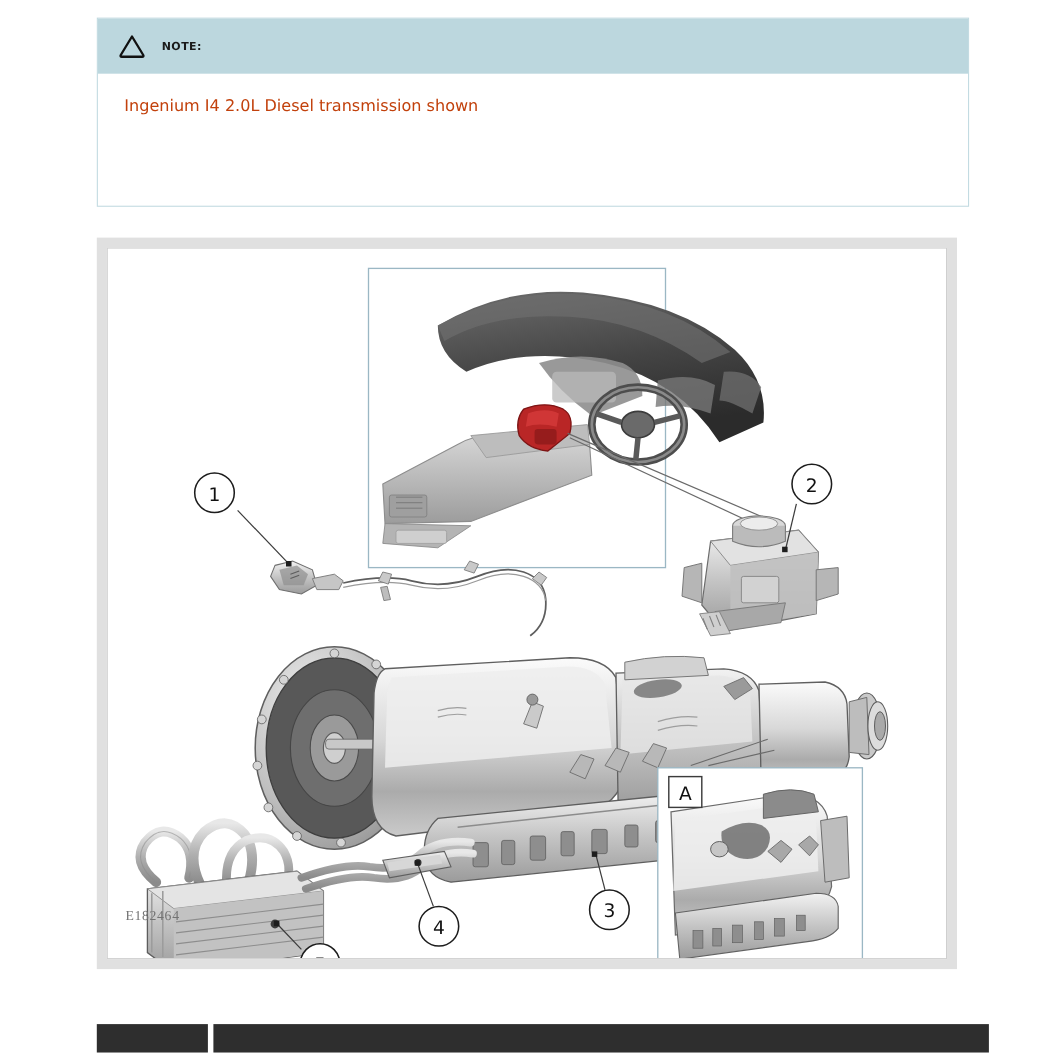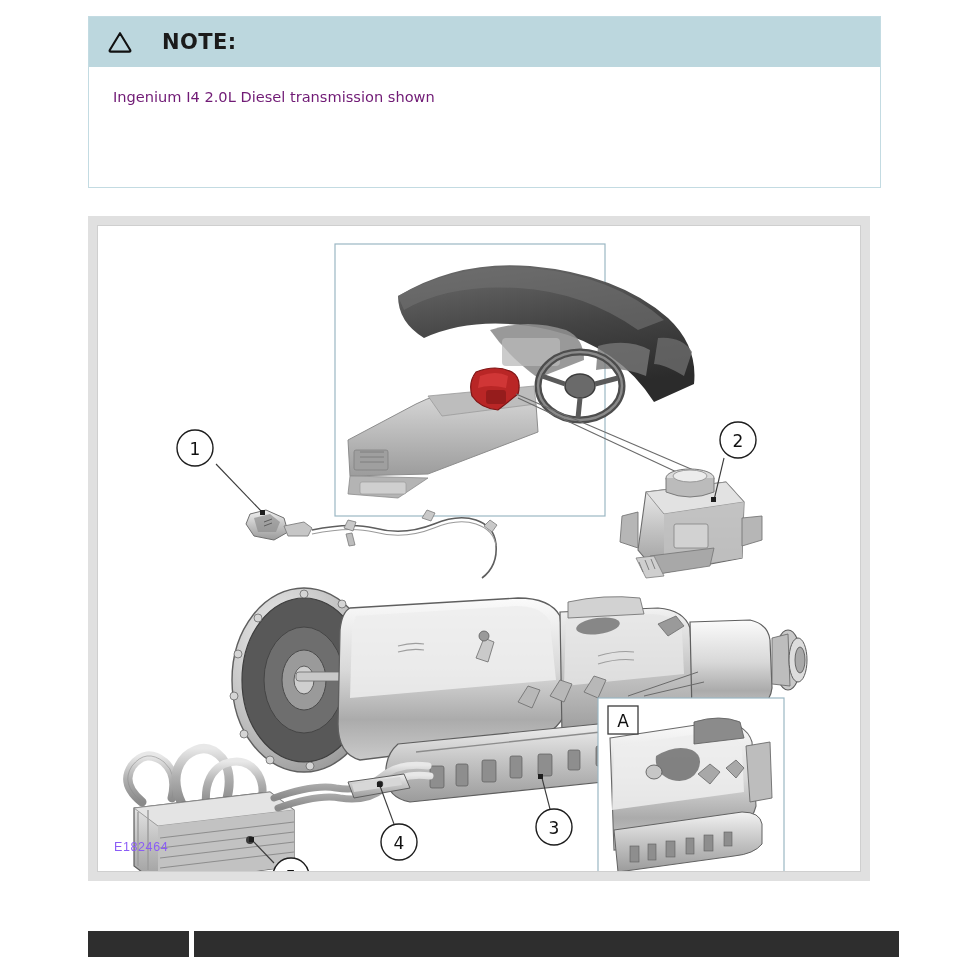--- a/index.html
+++ b/index.html
@@ -18,44 +18,44 @@
     width: 793px; height: 172px;
     border: 1px solid #c3dbe2;
     background: #ffffff;
   }
   .note-header {
     height: 50px; background: #bcd7de;
     display: flex; align-items: center; padding-left: 18px;
   }
   .note-tri { width: 26px; height: 24px; flex: none; }
   .note-title {
-    margin-left: 29px; font-size: 21px; font-weight: 700;
+    margin-left: 14px; font-size: 10px; font-weight: 700;
     color: #1b1b1b; letter-spacing: .4px;
   }
   .note-body { padding: 16px 24px 0 24px; }
   .note-line {
-    font-size: 14.6px; color: #701a75; line-height: 27px;
+    font-size: 14.6px; color: #c2410c; line-height: 27px;
     white-space: pre-wrap;
   }
 
   
   .fig-frame {
     position: absolute; left: 88px; top: 216px;
     width: 782px; height: 665px;
     background: #e0e0e0; padding: 9px;
   }
   .fig-inner {
     position: relative; width: 100%; height: 100%;
     background: #ffffff; border: 1px solid #cfcfcf;
     overflow: hidden;
   }
   .fig-id {
-    position: absolute; left: 16px; bottom: 17px;
-    font-family: Liberation Sans, sans-serif;
-    font-size: 12.5px; color: #8b5cf6; letter-spacing: .6px;
+    position: absolute; left: 16px; bottom: 31px;
+    font-family: Liberation Serif, serif;
+    font-size: 12.5px; color: #737373; letter-spacing: .6px;
   }
   .fig-svg { position: absolute; inset: 0; width: 100%; height: 100%; }
 
   
   .bar { position: absolute; background: #2e2e2e; height: 26px; top: 931px; }
   .bar-left  { left: 88px;  width: 101px; }
   .bar-right { left: 194px; width: 705px; }
 </style>
 </head>
 <body>

